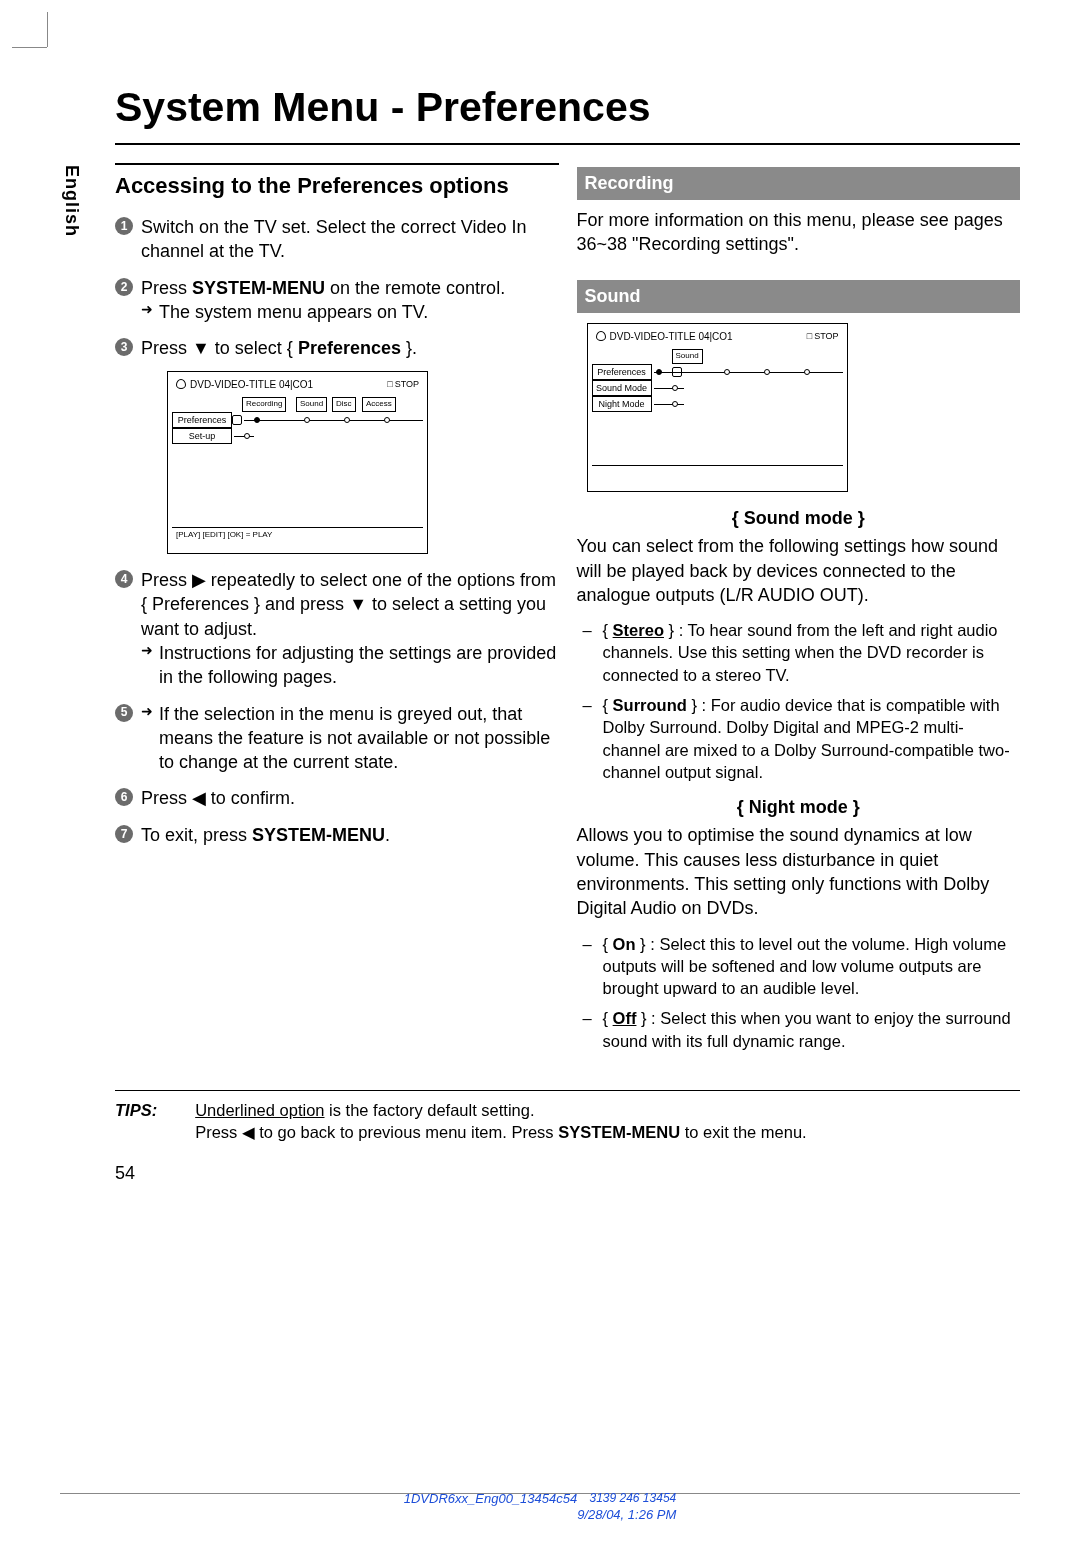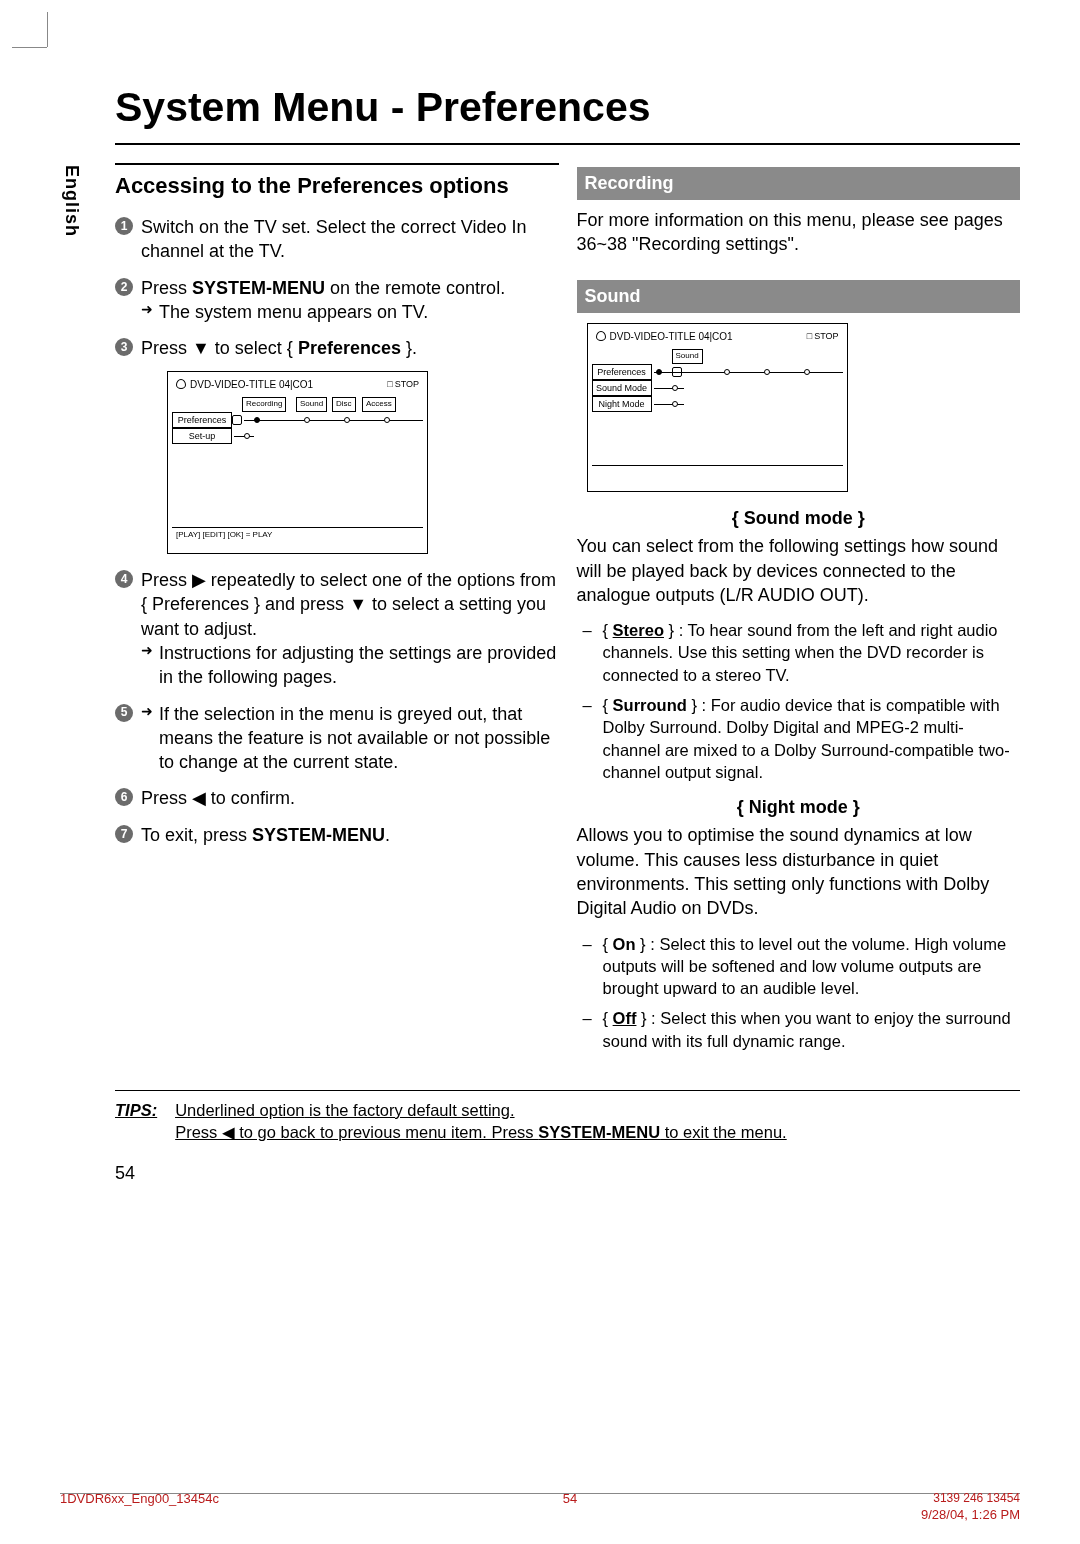--- a/index.html
+++ b/index.html
@@ -112,31 +112,31 @@
   .osd-row { display:flex; align-items:center; margin-top:2px; height:14px; position:relative;}
   .osd-row .label { border:1px solid #000; padding:1px 3px; background:#fff; font-size:9px; min-width:60px; text-align:center;}
   .osd-row .line { flex:1; height:0; border-top:1px solid #000; margin-left:2px; position:relative;}
   .dot { width:6px; height:6px; border:1px solid #000; border-radius:50%; background:#fff; position:absolute; top:-4px;}
   .dot.filled { background:#000; }
   .osd-body { height: 80px; }
   .osd-foot { border-top:1px solid #000; margin-top:4px; font-size:8px; padding:2px 4px; height:22px;}
   .osd .ringicon { width:10px; height:10px; border:1px solid #000; display:inline-block; vertical-align:middle; border-radius:2px;}
 
   .tips-rule { border-top: 1.5px solid #000; margin-top: 30px; margin-bottom: 8px; margin-left:55px;}
-  .tips { margin-left: 55px; font-size: 16.5px; display:flex; gap:18px;text-decoration:underline;}
+  .tips { margin-left: 55px; font-size: 16.5px; display:flex; gap:38px;}
   .tips-label { font-style: italic; font-weight: bold; }
   .tips-body { flex:1; }
 
   .pagenum { margin-left: 55px; margin-top: 18px; font-size: 18px;}
 
   .footer {
     position: absolute;
     left: 60px; right: 60px; bottom: 20px;
-    display: flex; justify-content: space-between;
-    font-size: 13px; color:#b91c1c;
+    display: flex; justify-content: center;
+    font-size: 13px; color:#1d4ed8;font-style:italic;
   }
   .footer-rule { position:absolute; left:60px; right:60px; bottom:50px; border-top:1px solid #888;}
   .footer .r { text-align:right; }
 </style>
 </head>
 <body>
 
 <div class="crop-mark tl"></div>
 
 <div class="page">

